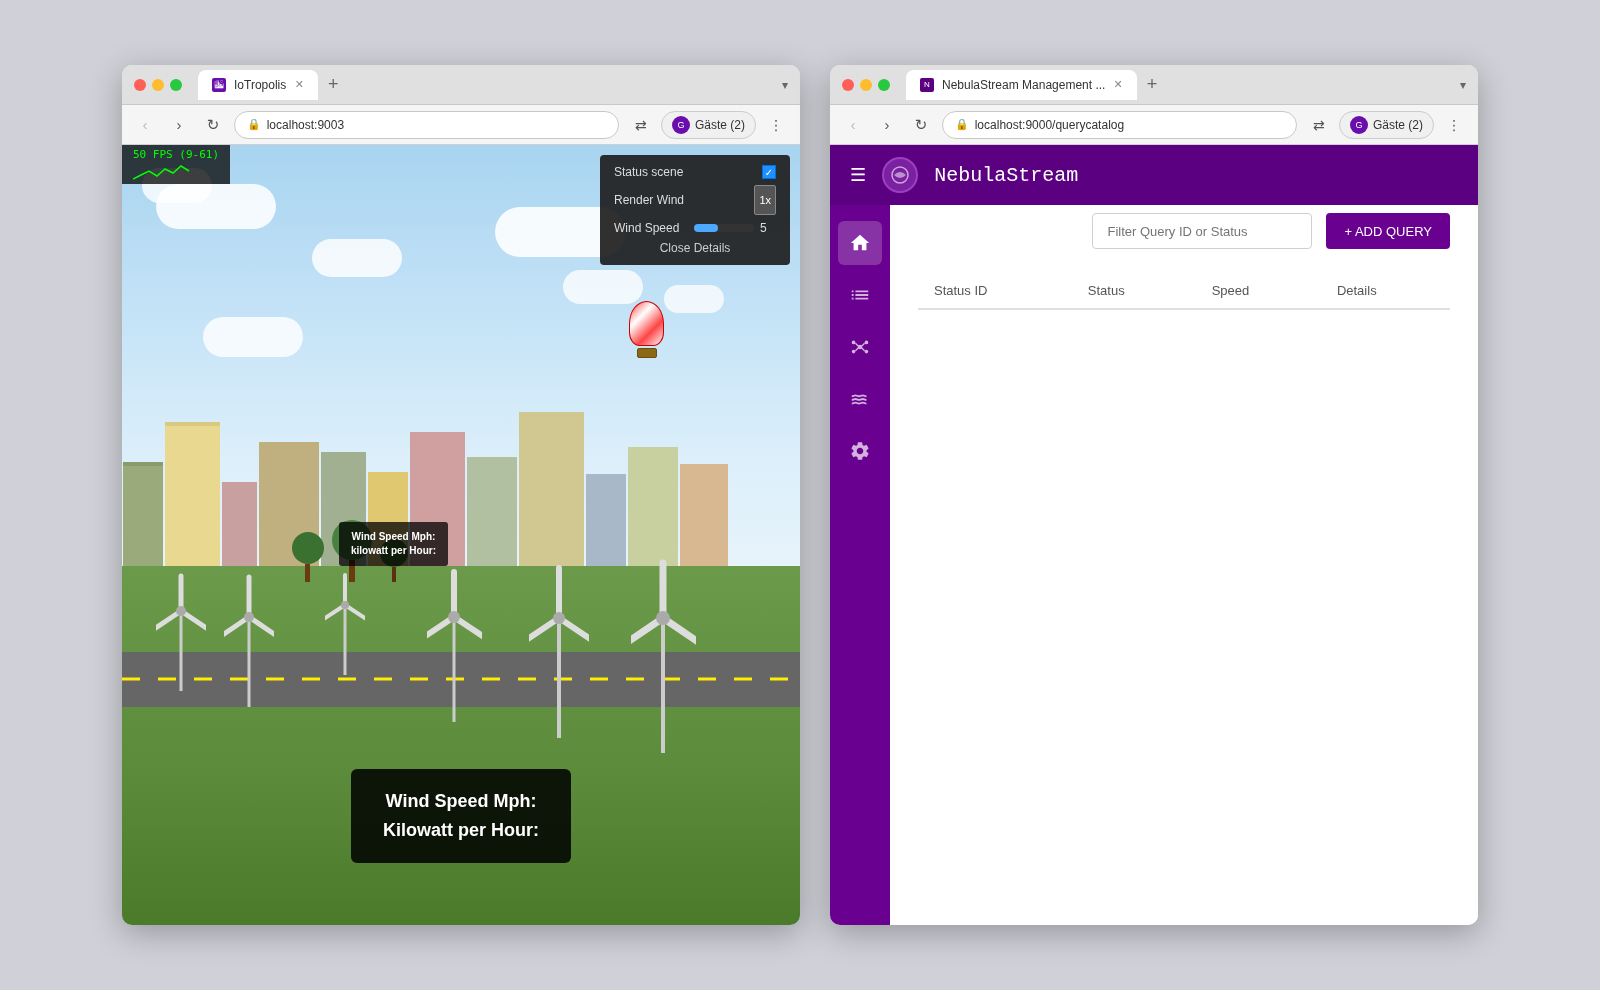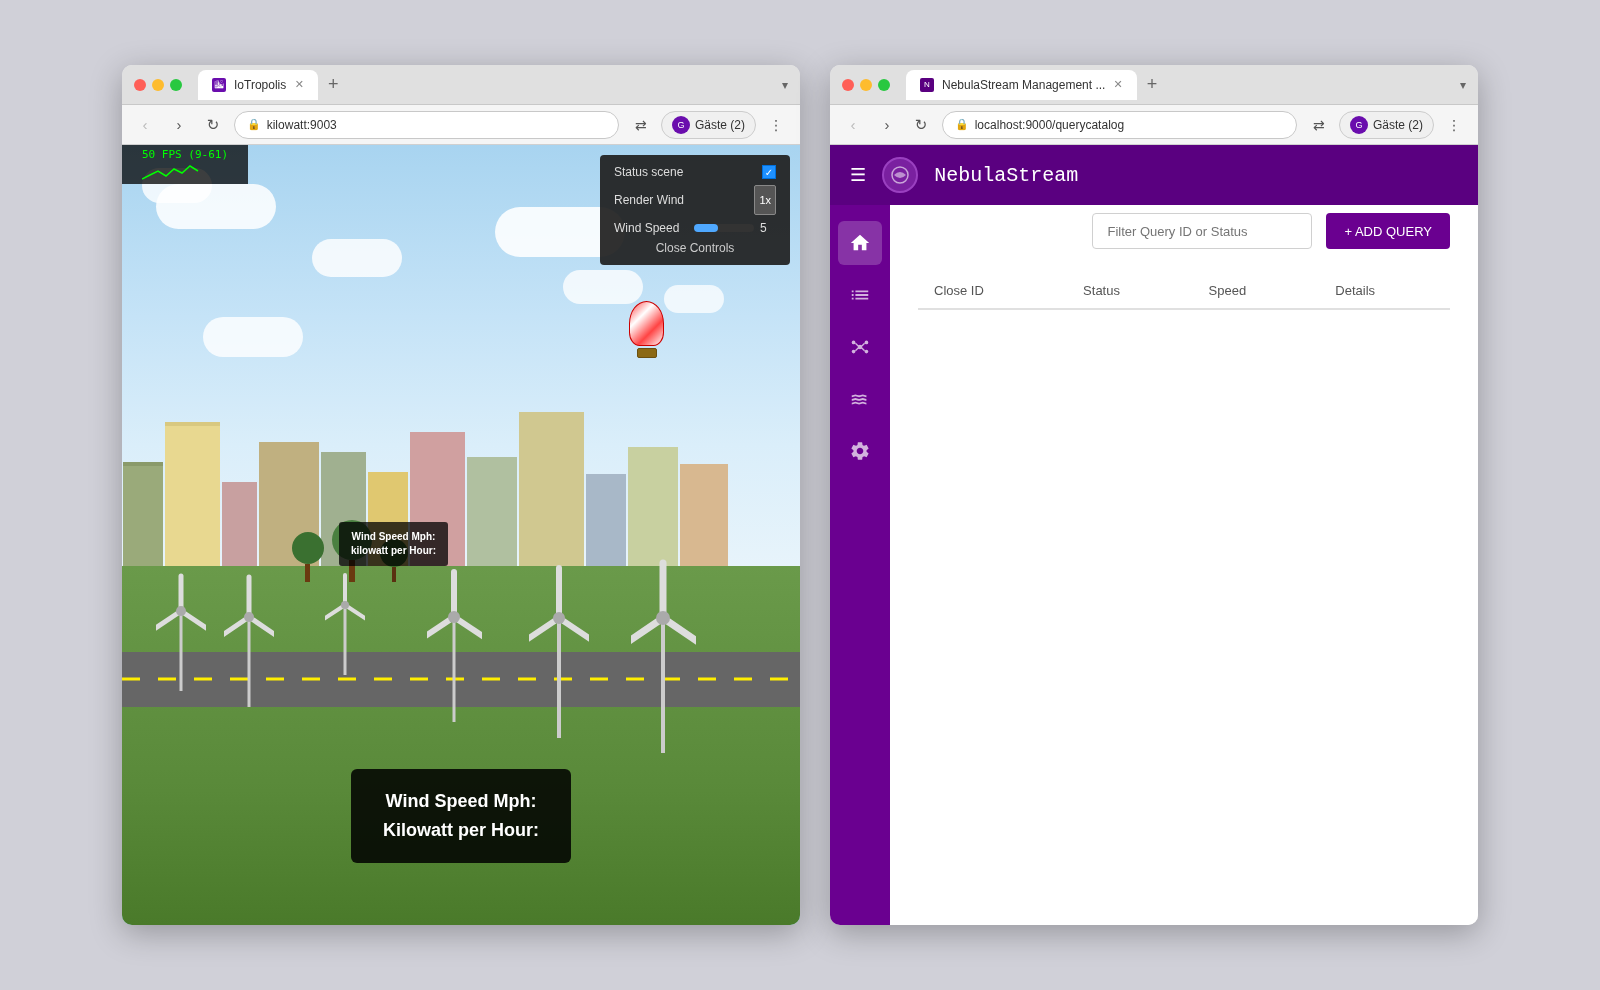--- a/index.html
+++ b/index.html
@@ -237,21 +237,21 @@
     }
 
     
     .fps-counter {
       position: absolute;
       top: 0; left: 0;
       background: rgba(0,0,0,0.75);
       color: #00ff00;
       font-family: monospace;
       font-size: 11px;
-      padding: 3px 20px;
+      padding: 3px 11px;
       min-width: 80px;
     }
 
     
     .controls-overlay {
       position: absolute;
       top: 10px;
       right: 10px;
       background: rgba(30,30,30,0.92);
       color: white;
@@ -458,21 +458,21 @@
       <span class="tab-dropdown">▾</span>
     </div>
   </div>
 
   <div class="browser-toolbar">
     <button class="nav-btn disabled">‹</button>
     <button class="nav-btn">›</button>
     <button class="nav-btn">↻</button>
     <div class="address-bar">
       <span class="address-lock">🔒</span>
-      <span>kilowatt:9003</span>
+      <span>localhost:9003</span>
     </div>
     <div class="toolbar-actions">
       <button class="toolbar-icon-btn">⇄</button>
       <button class="profile-btn">
         <div class="profile-avatar">G</div>
         <span>Gäste (2)</span>
       </button>
       <button class="toolbar-icon-btn">⋮</button>
     </div>
   </div>
@@ -612,21 +612,21 @@
       </div>
       <div class="ctrl-row">
         <span class="ctrl-label">Wind Speed</span>
         <div class="ctrl-slider-container">
           <div class="ctrl-slider">
             <div class="ctrl-slider-fill"></div>
           </div>
           <span class="ctrl-value">5</span>
         </div>
       </div>
-      <div class="ctrl-close">Close Controls</div>
+      <div class="ctrl-close">Close Details</div>
     </div>
   </div>
 </div>
 
 <div class="browser-window right-browser">
 
   <div class="browser-titlebar">
     <div class="traffic-lights">
       <div class="tl tl-red"></div>
       <div class="tl tl-yellow"></div>
@@ -716,21 +716,21 @@
         <div class="nebula-content">
 
           <div class="query-toolbar">
             <input class="filter-input" type="text" placeholder="Filter Query ID or Status" style="">
             <button class="add-query-btn">+ ADD QUERY</button>
           </div>
 
           <table class="query-table">
             <thead>
               <tr>
-                <th>Close ID</th>
+                <th>Status ID</th>
                 <th>Status</th>
                 <th>Speed</th>
                 <th>Details</th>
               </tr>
             </thead>
             <tbody>
               
             </tbody>
           </table>
         </div>

